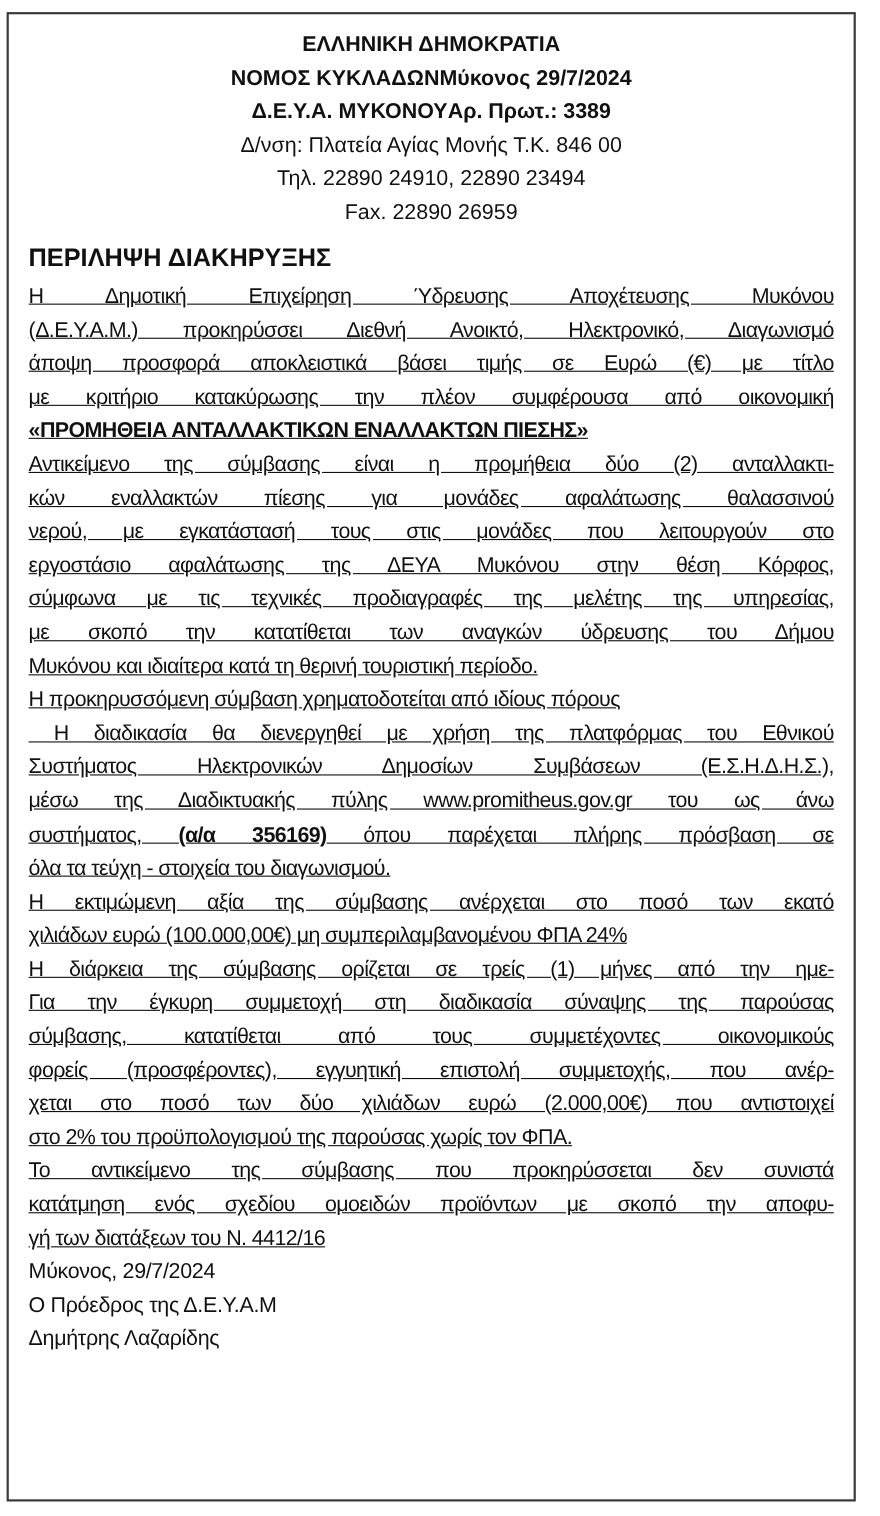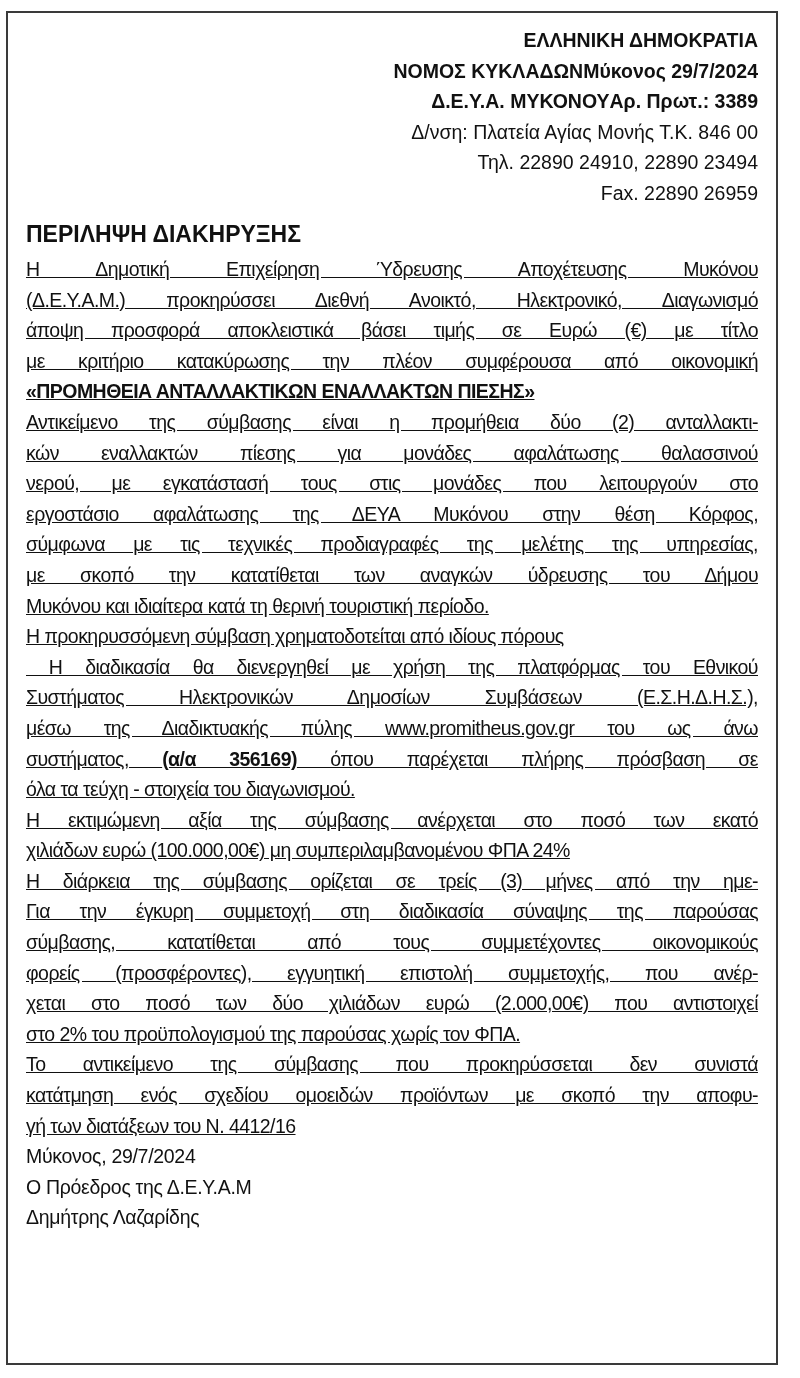--- a/index.html
+++ b/index.html
@@ -6,21 +6,21 @@
   body { width: 800px; height: 1378px; position: relative; overflow: hidden; }
   .frame {
     position: absolute; left: 6px; top: 11px; width: 772px; height: 1354px;
     border: 2px solid #3a3a3a; box-sizing: border-box; background: #fff;
   }
   .content {
     position: absolute; left: 18px; right: 18px; top: 12px;
     font-family: "Liberation Sans", sans-serif; color: #111;
     font-size: 19.5px; line-height: 30.5px;
   }
-  .hdr-row { display: flex; justify-content: flex-end; height: 30.5px; }
+  .hdr-row { display: flex; justify-content: center; height: 30.5px; }
   .b { font-weight: bold; }
   .title {
     text-align: left; font-weight: bold; font-size: 23px;
     margin-top: 8px; margin-bottom: 2px; height: 36px; line-height: 36px;
     font-family: "Liberation Sans", sans-serif;
   }
   .body-text {
     font-family: "Liberation Sans", sans-serif;
     font-size: 19.5px; line-height: 30.6px;
     letter-spacing: -0.55px;
@@ -93,21 +93,21 @@
         <span class="ln"><span>συστήματος, </span><b>(α/α 356169)</b><span> όπου παρέχεται πλήρης πρόσβαση σε</span></span>
         <span class="ln last">όλα τα τεύχη - στοιχεία του διαγωνισμού.</span>
       </div>
 
       <div class="para">
         <span class="ln">Η εκτιμώμενη αξία της σύμβασης ανέρχεται στο ποσό των εκατό</span>
         <span class="ln last">χιλιάδων ευρώ (100.000,00€) μη συμπεριλαμβανομένου ΦΠΑ 24%</span>
       </div>
 
       <div class="para">
-        <span class="ln">Η διάρκεια της σύμβασης ορίζεται  σε τρείς (3) μήνες από την ημε-</span>
+        <span class="ln">Η διάρκεια της σύμβασης ορίζεται  σε τρείς (1) μήνες από την ημε-</span>
       </div>
 
       <div class="para">
         <span class="ln">Για την έγκυρη συμμετοχή στη διαδικασία σύναψης της παρούσας</span>
         <span class="ln">σύμβασης, κατατίθεται από τους συμμετέχοντες οικονομικούς</span>
         <span class="ln">φορείς (προσφέροντες), εγγυητική επιστολή συμμετοχής, που ανέρ-</span>
         <span class="ln">χεται στο ποσό των δύο χιλιάδων ευρώ (2.000,00€)  που αντιστοιχεί</span>
         <span class="ln last">στο 2% του προϋπολογισμού της παρούσας χωρίς τον ΦΠΑ.</span>
       </div>
 

